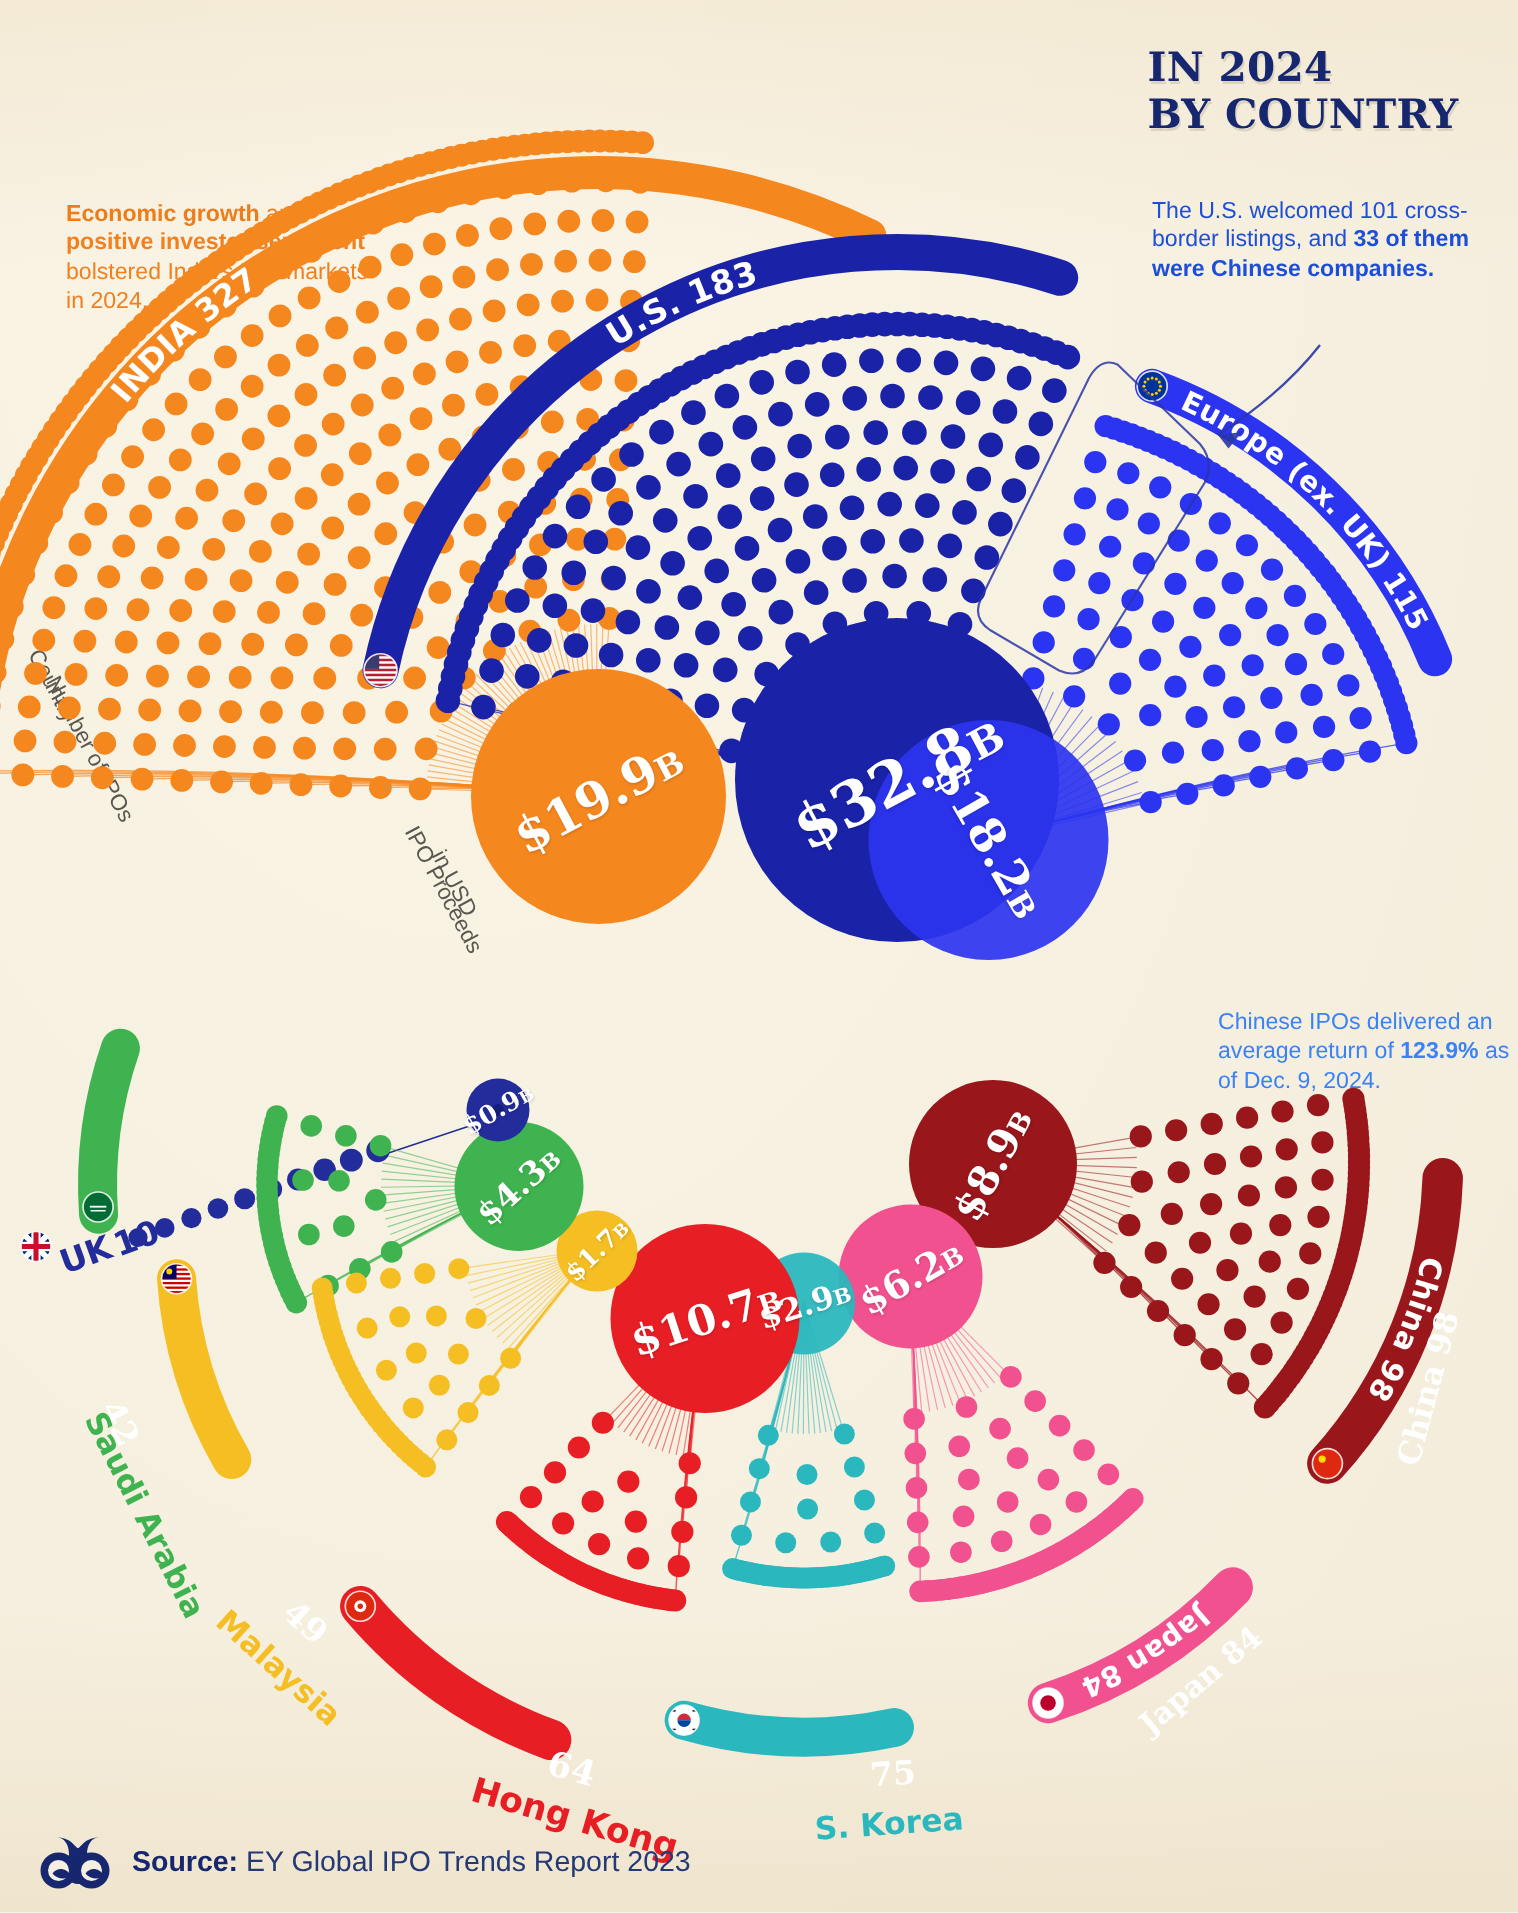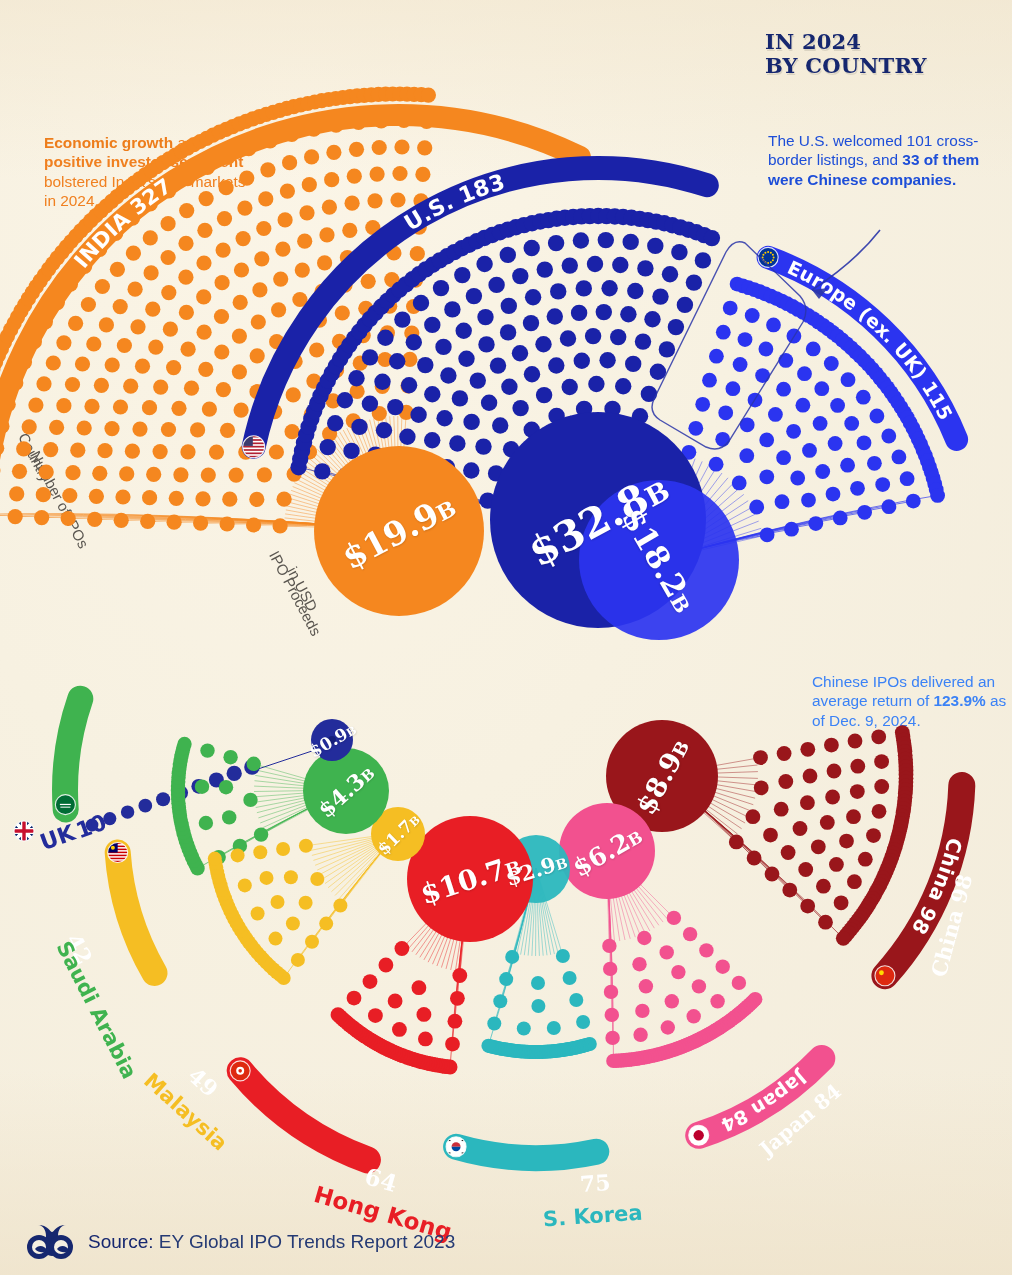--- a/index.html
+++ b/index.html
@@ -23,21 +23,21 @@
     position:absolute;left:42px;top:14px;
     font-family:"DejaVu Serif", serif;
     font-weight:bold;font-size:79px;letter-spacing:-2px;line-height:1;
     color:#16276f;
     text-shadow:2px 3px 0 rgba(0,0,0,.13);
     white-space:nowrap;
   }
   #subtitle{
     position:absolute;left:765px;top:30px;
     font-family:"DejaVu Serif", serif;
-    font-weight:bold;font-size:21px;line-height:1.16;color:#16276f;
+    font-weight:bold;font-size:27px;line-height:1.16;color:#16276f;
     letter-spacing:.2px;text-align:left;
     text-shadow:1px 2px 0 rgba(0,0,0,.10);
   }
   #subtitle div{white-space:nowrap;}
 
   
   .note{position:absolute;font-size:15.4px;line-height:1.26;font-weight:500;}
   .note b{font-weight:bold;}
   #note-india{left:44px;top:133px;width:215px;color:#F08020;}
   #note-india .lead{color:#ED7D1B;font-weight:bold;}
@@ -71,21 +71,21 @@
   .pill-out{
     position:absolute;font-family:"DejaVu Sans",sans-serif;font-weight:bold;
     white-space:nowrap;transform-origin:50% 50%;pointer-events:none;
   }
 
   
   #footer{position:absolute;left:0;bottom:0;width:1012px;height:62px;}
   #source-text{
     position:absolute;left:88px;top:18px;font-size:19px;color:#253a74;font-weight:500;
   }
-  #source-text b{font-weight:normal;color:#16276f;}
+  #source-text b{font-weight:bold;color:#16276f;}
   #logo{position:absolute;left:26px;top:8px;width:48px;height:44px;}
 </style>
 </head>
 <body>
 
 <div id="bgwash"></div>
 
 <div class="stage">
 
   <div id="header">

